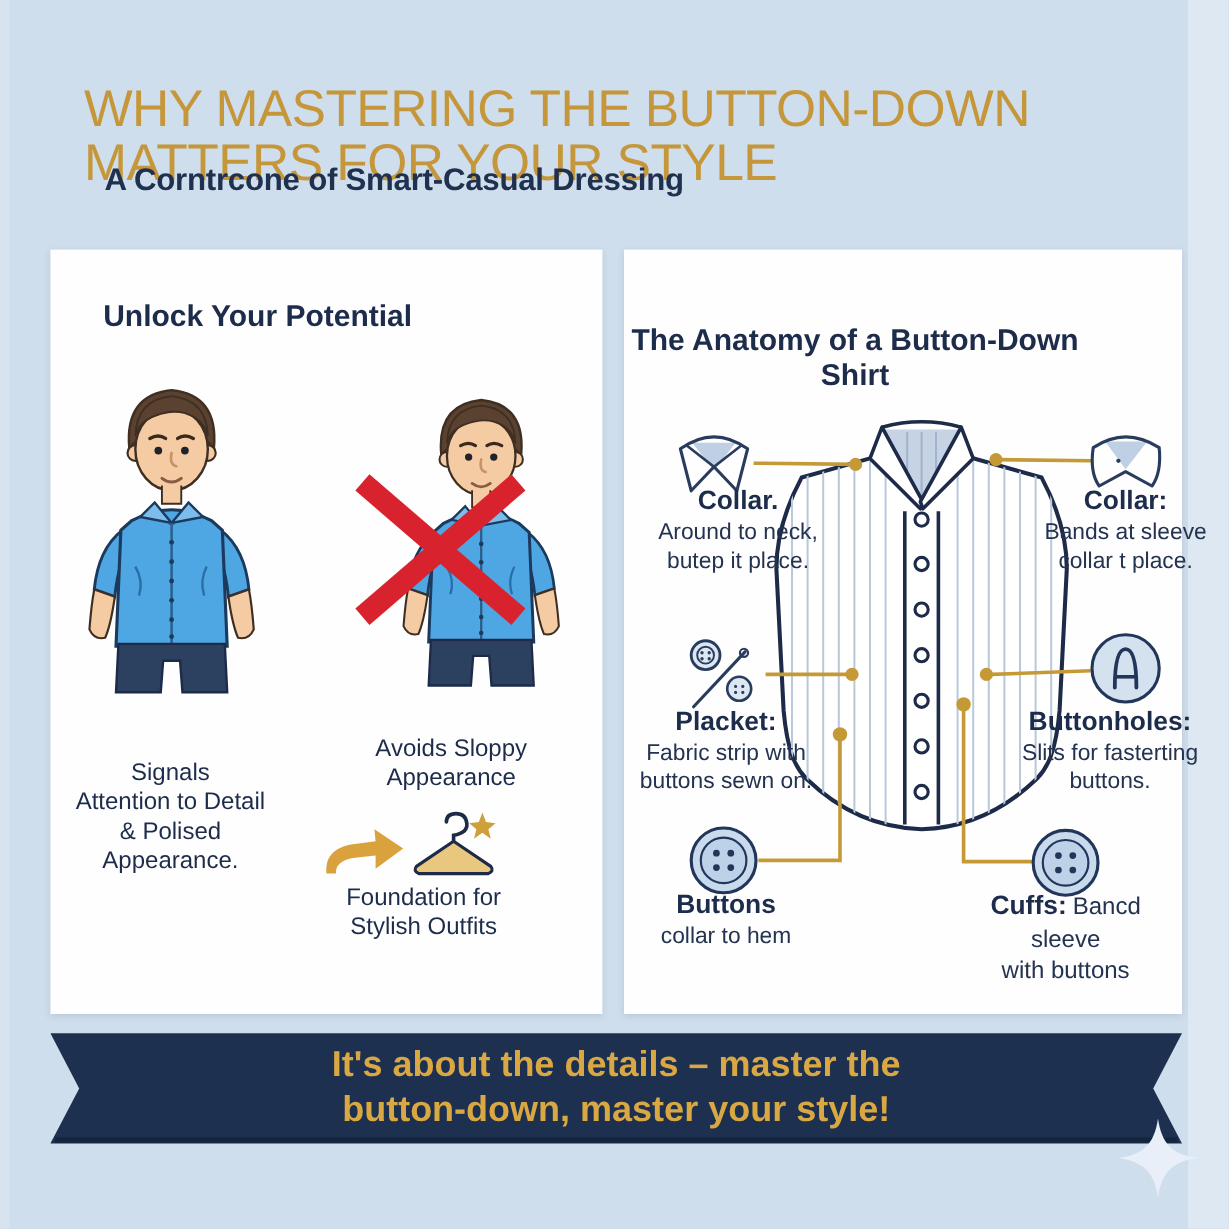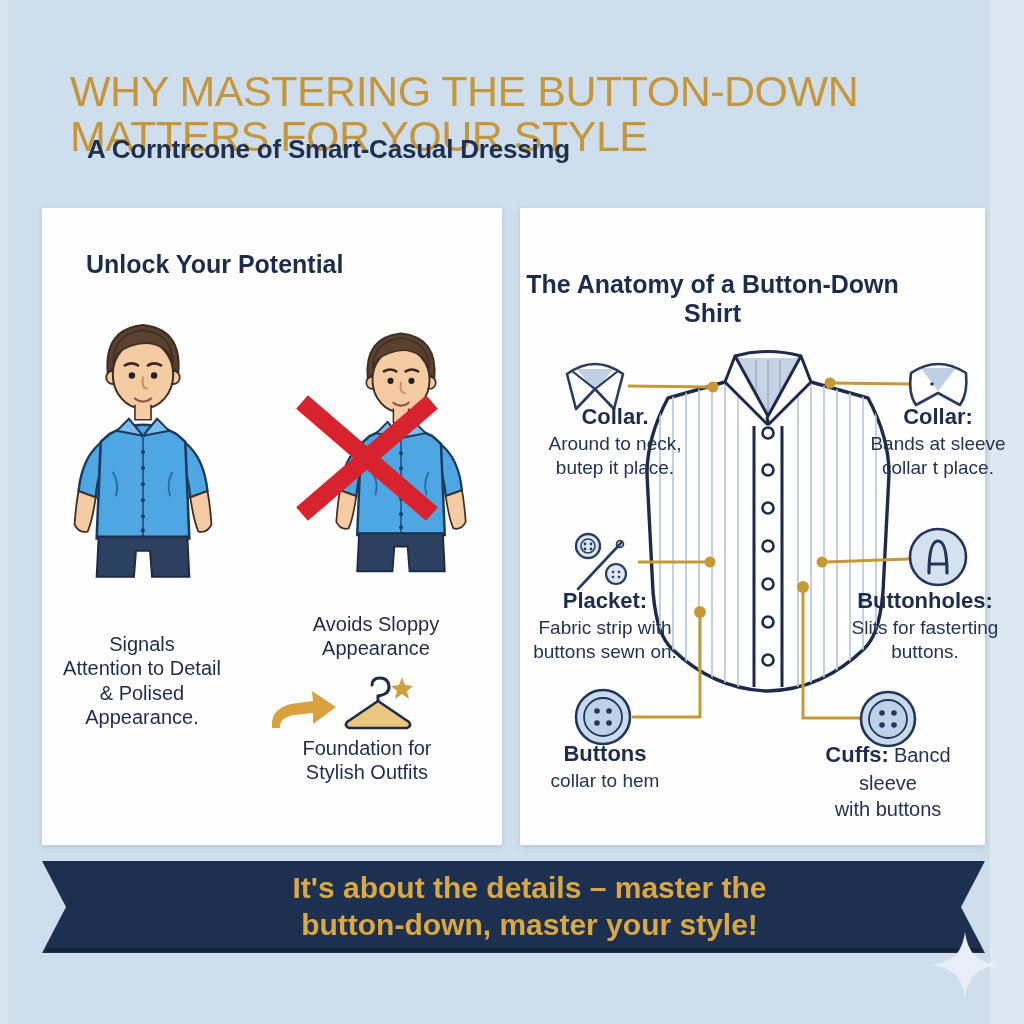--- a/index.html
+++ b/index.html
@@ -29,21 +29,21 @@
   .panel h2{margin:0;position:absolute;font-size:25px;font-weight:700;color:#1e2c4c;}
   .left-heading{left:44px;top:42px;}
   .right-heading{left:0;top:62px;width:385px;text-align:center;font-size:25px;}
 
   .caption{
     position:absolute;text-align:center;color:#1e2c4c;font-weight:400;
     font-size:20px;line-height:1.22;white-space:pre-line;
   }
   .good-caption{left:5px;top:424px;width:190px;}
   .bad-caption{left:244px;top:404px;width:180px;}
-  .foundation-caption{left:235px;top:528px;width:180px;}
+  .foundation-caption{left:221px;top:528px;width:180px;}
 
   .man-svg{position:absolute;}
   .man-1{left:15px;top:103px;width:172px;height:292px;}
   .man-2{left:278px;top:112px;width:162px;height:276px;}
   .x-overlay{position:absolute;left:252px;top:187px;width:146px;height:126px;}
 
   .arrow-svg{position:absolute;left:226px;top:477px;width:72px;height:46px;}
   .hanger-svg{position:absolute;left:296px;top:465px;width:78px;height:74px;}
 
   .diagram{position:absolute;left:0;top:0;width:465px;height:637px;}
@@ -55,21 +55,21 @@
   .co-collar-right{left:343px;top:196px;width:150px;}
   .co-placket{left:5px;top:380px;width:160px;}
   .co-buttonholes{left:325px;top:380px;width:160px;}
   .co-buttons{left:5px;top:533px;width:160px;}
   .co-cuffs{left:288px;top:533px;width:160px;font-size:20px;line-height:1.3;}
   .co-cuffs .t-inline{font-weight:700;font-size:22px;color:#1e2c4c;}
   .co-cuffs .d-inline{font-size:20px;color:#243350;margin-left:5px;white-space:pre-line;}
 
   .banner-wrap{position:absolute;left:42px;top:857px;width:943px;height:100px;}
   .banner-text{
-    position:absolute;left:58px;top:869px;width:943px;text-align:center;
+    position:absolute;left:42px;top:869px;width:943px;text-align:center;
     font-size:30px;font-weight:700;color:#d9a842;line-height:1.24;white-space:pre-line;
   }
   .sparkle-svg{position:absolute;left:928px;top:928px;width:74px;height:74px;}
 </style>
 </head>
 <body>
 
 <svg width="0" height="0" style="position:absolute" aria-hidden="true">
   <defs>
     <symbol id="man" viewBox="0 0 170 290">

